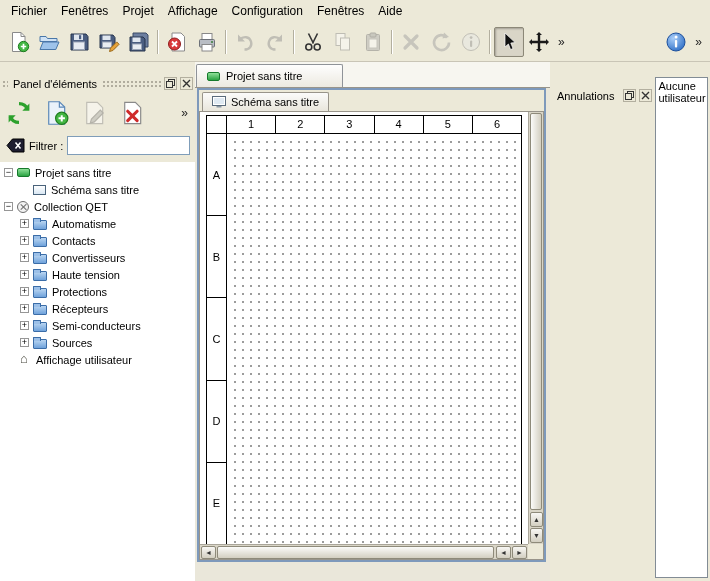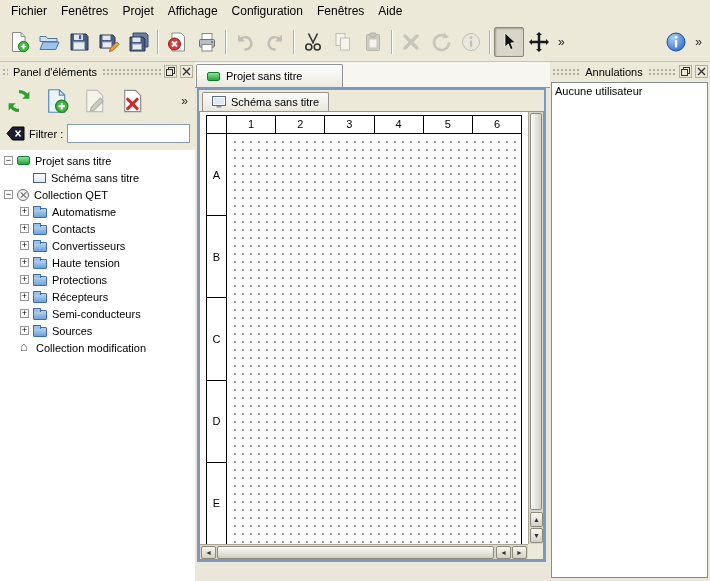--- a/index.html
+++ b/index.html
@@ -16,24 +16,24 @@
 .tbtn.pressed{background:#d9d5c7;border-color:#8c8878;box-shadow:inset 1px 1px 2px rgba(0,0,0,.25);}
 .tbtn.disabled svg{filter:grayscale(100%) opacity(.45);}
 .tsep{width:2px;height:24px;flex:none;margin:0 3px;border-left:1px solid #b3af9f;border-right:1px solid #fff;}
 .spacer{flex:1;}
 .chev{font-size:12px;padding:0 4px;color:#222;}
 
 
 .workspace{position:absolute;top:62px;left:0;right:0;bottom:0;}
 .left-dock{position:absolute;left:0;top:0;bottom:0;width:195px;display:flex;flex-direction:column;}
 .center{position:absolute;left:195px;top:0;bottom:0;width:355px;}
-.right-dock{position:absolute;right:0;top:0;bottom:0;width:160px;display:flex;flex-direction:column;}
-
-
-.dock-header{height:15px;margin:2px 2px 0;display:flex;align-items:center;gap:3px;flex:none;}
+.right-dock{position:absolute;right:0;top:12px;bottom:0;width:160px;display:flex;flex-direction:row;}
+
+
+.dock-header{height:15px;margin:14px 2px 0;display:flex;align-items:center;gap:3px;flex:none;}
 .grip{height:8px;background-image:radial-gradient(circle,#b1ad9e 1px,transparent 1.2px);background-size:4px 4px;}
 .g1{width:6px;flex:none;}
 .gfill{flex:1;}
 .dock-title{padding:0 2px;white-space:nowrap;}
 .dock-btn{width:13px;height:13px;flex:none;display:flex;align-items:center;justify-content:center;background:#ece9d8;border:1px solid #b3af9f;}
 
 
 .panel-toolbar{display:flex;align-items:center;gap:6px;padding:6px 3px 2px;flex:none;}
 .pbtn{width:32px;height:32px;display:flex;align-items:center;justify-content:center;border:1px solid transparent;border-radius:2px;}
 .pbtn.disabled svg{filter:grayscale(100%) opacity(.45);}
@@ -395,21 +395,21 @@
 
           <div class="tree-row d1">
             <span class="expander exp-plus"></span>
             <span class="ticon ic-folder"></span>
             <span class="tlabel">Sources</span>
           </div>
 
           <div class="tree-row d0">
             <span class="expander"></span>
             <span class="ticon ic-home"></span>
-            <span class="tlabel">Collection modification</span>
+            <span class="tlabel">Affichage utilisateur</span>
           </div>
         </div>
     </div>
 
     <div class="center">
       <div class="project-tabbar">
         <div class="ptab">
           <span class="ic-project"></span>
           <span>Projet sans titre</span>
         </div>

